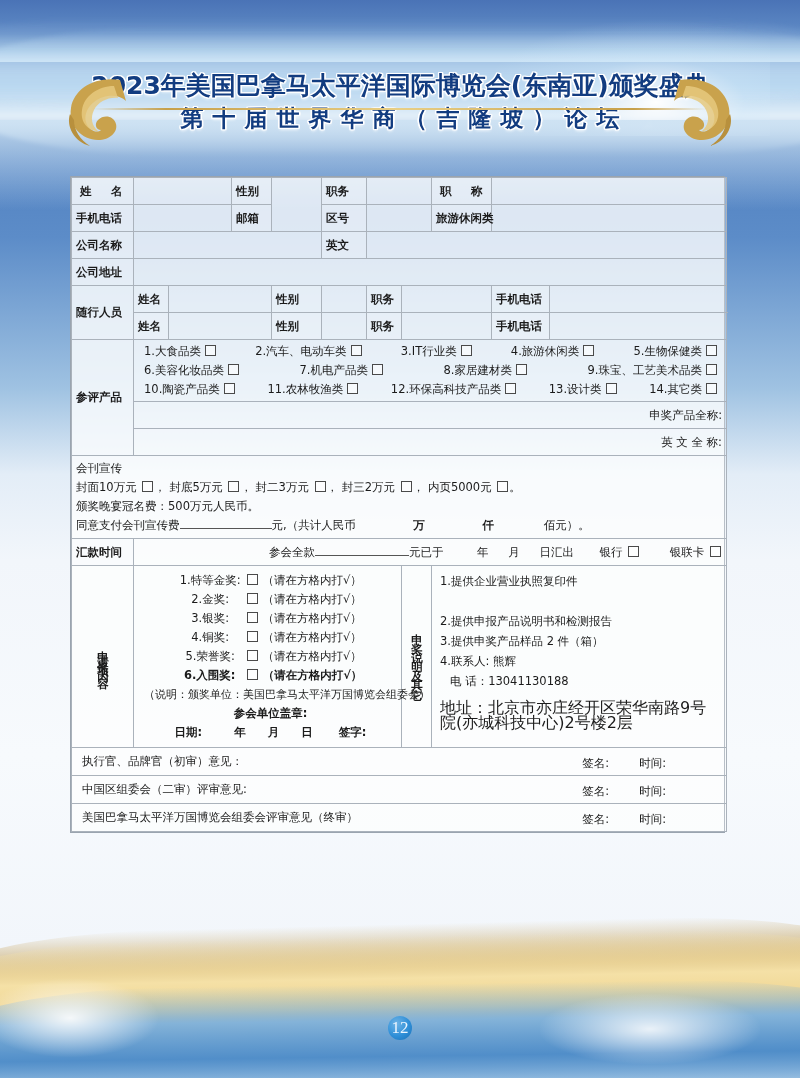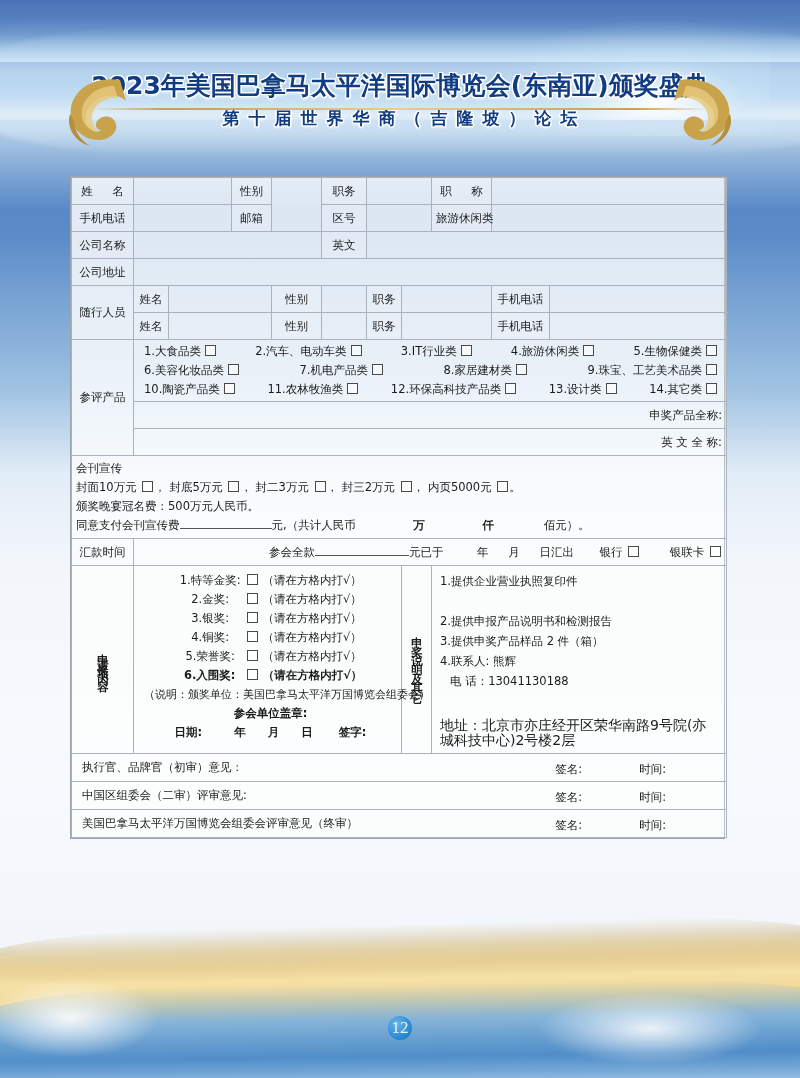--- a/index.html
+++ b/index.html
@@ -53,58 +53,58 @@
 
   
   .title-wrap{position:absolute;left:0;top:70px;width:800px;height:88px;}
   .t-line{text-align:center;font-weight:bold;color:#123c80;
     font-family:"DejaVu Sans","Liberation Sans",sans-serif;
     text-shadow:
       -1.2px -1.2px 0 #fff, 1.2px -1.2px 0 #fff, -1.2px 1.2px 0 #fff, 1.2px 1.2px 0 #fff,
       0 -1.4px 0 #fff, 0 1.4px 0 #fff, -1.4px 0 0 #fff, 1.4px 0 0 #fff,
       0 2px 3px rgba(255,255,255,.9);}
   .t1{font-size:25px;letter-spacing:0px;line-height:32px;}
-  .t2{font-size:17px;letter-spacing:9px;line-height:32px;padding-left:9px;}
+  .t2{font-size:23px;letter-spacing:9px;line-height:32px;padding-left:9px;}
   .t-rule{position:absolute;left:92px;top:38px;width:616px;height:2px;
     background:linear-gradient(90deg,rgba(200,160,70,0) 0%,#c7a04a 12%,#e8cf86 50%,#c7a04a 88%,rgba(200,160,70,0) 100%);}
   .orn{position:absolute;top:4px;width:72px;height:76px;}
   .orn-l{left:62px;}
   .orn-r{right:62px;transform:scaleX(-1);}
 
   
   #form{position:absolute;left:70px;top:176px;width:655px;
     background:rgba(252,253,254,.72);
     border:1px solid #9aa4af;
     box-sizing:border-box;
     font-size:11.5px;color:#1b1b1b;
     font-family:"DejaVu Sans","Liberation Sans",sans-serif;}
   #form table{border-collapse:collapse;width:100%;table-layout:fixed;}
   #form td{border:1px solid #aab2bb;padding:3px 4px;vertical-align:middle;
     height:20px;background:rgba(255,255,255,.30);}
-  .lbl{text-align:center;font-weight:normal;white-space:nowrap;background:rgba(248,250,252,.45)!important;}
+  .lbl{font-weight:bold;white-space:nowrap;background:rgba(248,250,252,.45)!important;}
   .lbl-sp4{letter-spacing:4px;text-indent:4px;}
   .noborder-b{border-bottom:none!important;}
   .noborder-t{border-top:none!important;}
   .cellpad{padding:4px 6px;text-align:right;}
   .vertlabel{writing-mode:vertical-rl;text-orientation:upright;
     letter-spacing:5px;font-weight:bold;margin:0 auto;display:block;}
   .sect{padding:4px 8px;line-height:19px;}
   .chk{display:inline-block;width:9px;height:9px;border:1px solid #4a4a4a;
     vertical-align:-1px;margin:0 1px 0 2px;background:rgba(255,255,255,.6);}
   .blank{display:inline-block;border-bottom:1px solid #555;height:11px;}
   .prod-line{display:flex;justify-content:space-between;padding:0 6px 0 10px;line-height:19px;white-space:nowrap;}
   .prod-line span{margin-right:2px;}
   .award-row{line-height:19px;white-space:nowrap;text-align:center;}
   .award-num{display:inline-block;width:62px;}
   .award-bold{font-weight:bold;}
   .notes-li{line-height:18px;margin-bottom:2px;}
-  .addr{line-height:15px;margin-top:28px;font-size:14px;}
+  .addr{line-height:15px;margin-top:10px;font-size:16px;}
   .opinion-cell{height:62px;vertical-align:top;position:relative;}
   .opinion-top{padding:3px 6px;}
-  .opinion-sign{position:absolute;right:60px;bottom:4px;display:flex;gap:57px;}
+  .opinion-sign{position:absolute;right:60px;bottom:4px;display:flex;gap:30px;}
   .footer-row{display:flex;justify-content:space-between;padding:4px 2px 0 12px;
     font-size:11.5px;color:#1b1b1b;font-weight:bold;}
   .footer-row .fr{margin-right:270px;}
   #footerline{position:absolute;left:70px;top:1002px;width:655px;}
 </style>
 </head>
 <body>
 
 <div id="page">
   <div class="bg-base"></div>

